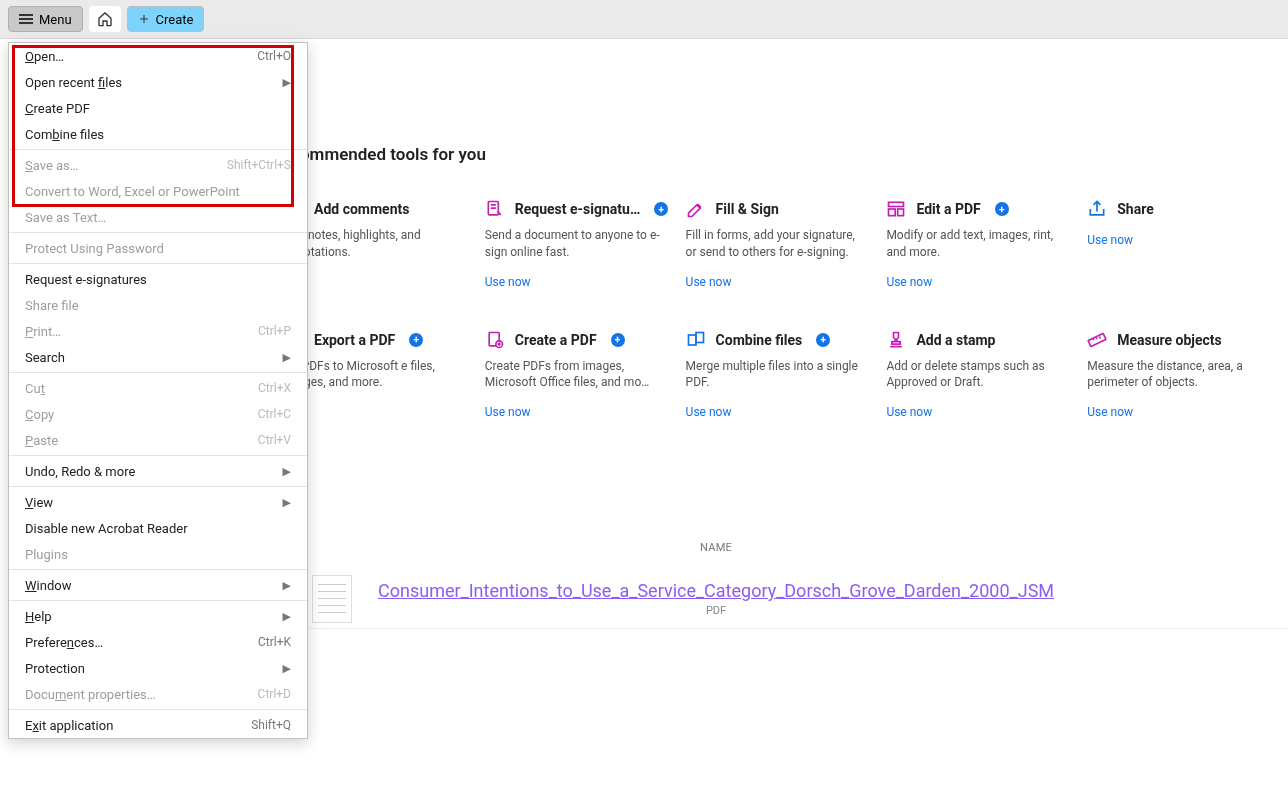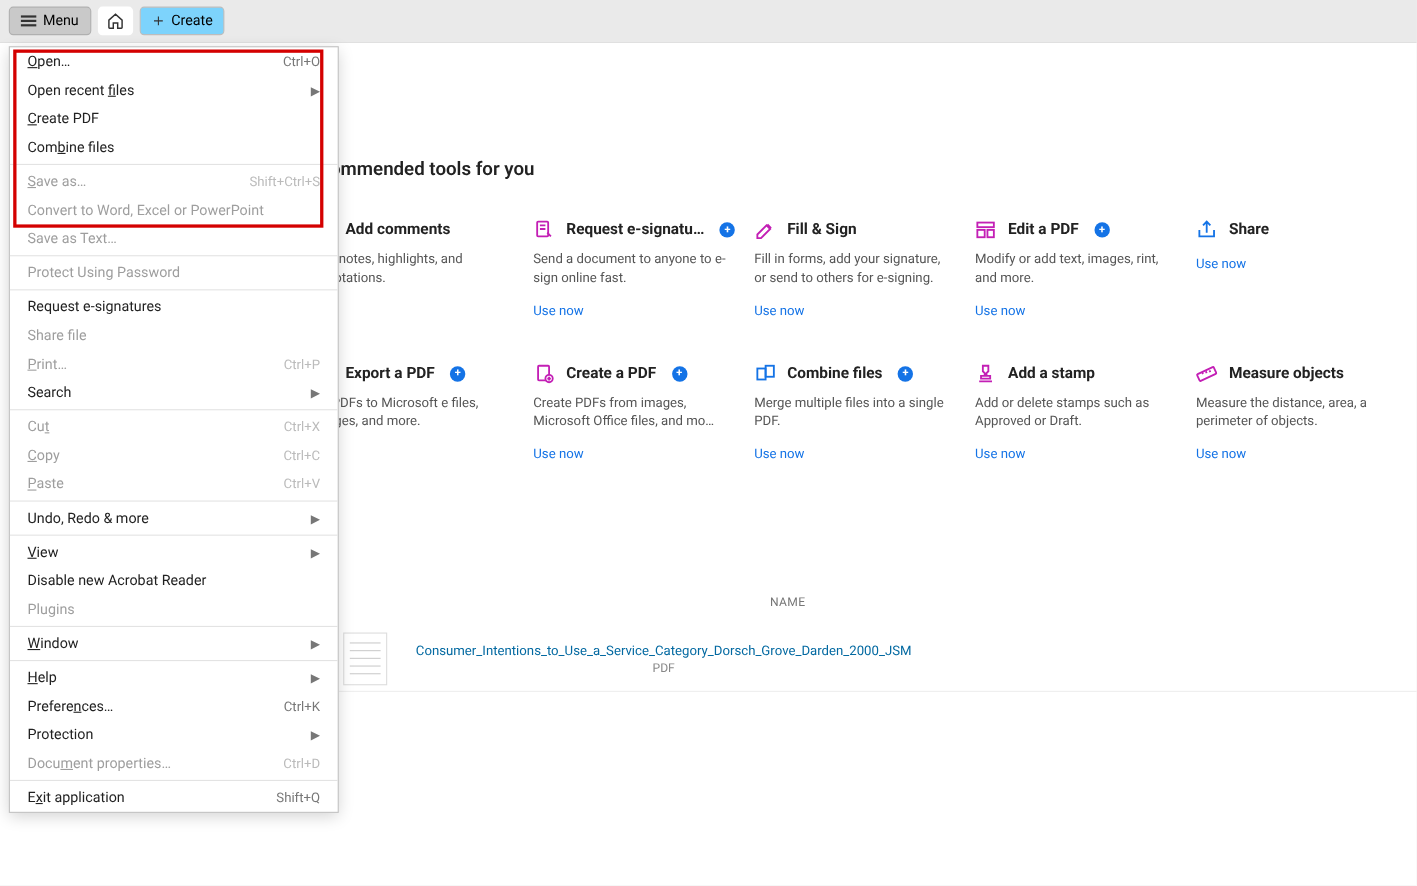--- a/index.html
+++ b/index.html
@@ -28,21 +28,21 @@
 .ico { width:20px; height:20px; display:inline-flex; align-items:center; justify-content:center; }
 .plusbadge { width:14px; height:14px; border-radius:50%; background:#1473e6; color:#fff; font-size:10px; display:inline-flex; align-items:center; justify-content:center; margin-left:4px; }
 
 
 .recent-head { position:absolute; top:502px; left:300px; right:0; display:flex; font-size:11px; color:#777; text-transform:uppercase; letter-spacing:.3px; }
 .recent-head .c-name { position:absolute; left:400px; }
 .recent-row { position:absolute; top:530px; left:300px; right:0; height:60px; border-bottom:1px solid #eee; display:flex; align-items:center; }
 .thumb { width:40px; height:48px; border:1px solid #ddd; margin-left:12px; background:#fff; display:flex; flex-direction:column; justify-content:space-around; padding:6px 5px; }
 .thumb span { height:1px; background:#ccc; display:block; }
 .file-info { margin-left:26px; }
-.file-name { font-size:12px; color:#0369a1; }
+.file-name { font-size:18px; color:#8b5cf6;text-decoration:underline; }
 .file-type { font-size:11px; color:#888; text-transform:uppercase; margin-top:3px;text-align:center; }
 
 
 .menu-pop { position:absolute; top:42px; left:8px; width:300px; background:#fff; border:1px solid #c0c0c0; box-shadow:0 4px 14px rgba(0,0,0,.18); z-index:50; }
 .mi { display:flex; justify-content:space-between; align-items:center; padding:5px 16px; font-size:13px; color:#222; cursor:pointer; min-height:26px; }
 .mi.disabled { color:#9e9e9e; cursor:default; }
 .mi .sc { color:#777; font-size:12px; }
 .mi.disabled .sc { color:#bbb; }
 .mi .arrow { color:#777; font-size:11px; }
 .sep { height:1px; background:#e3e3e3; margin:2px 0; }

